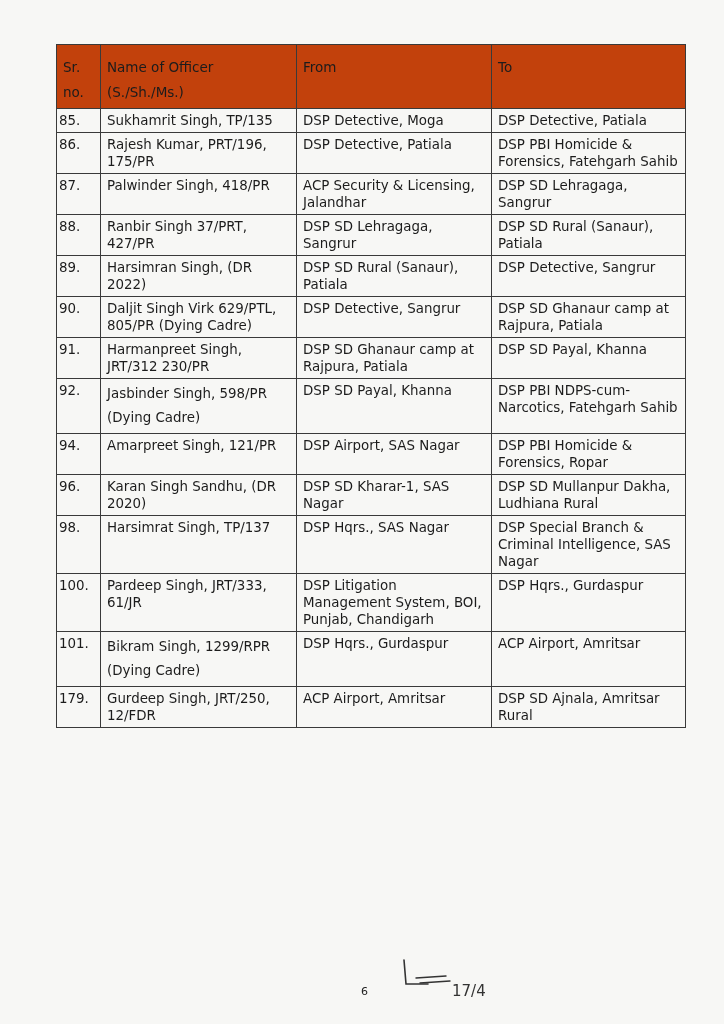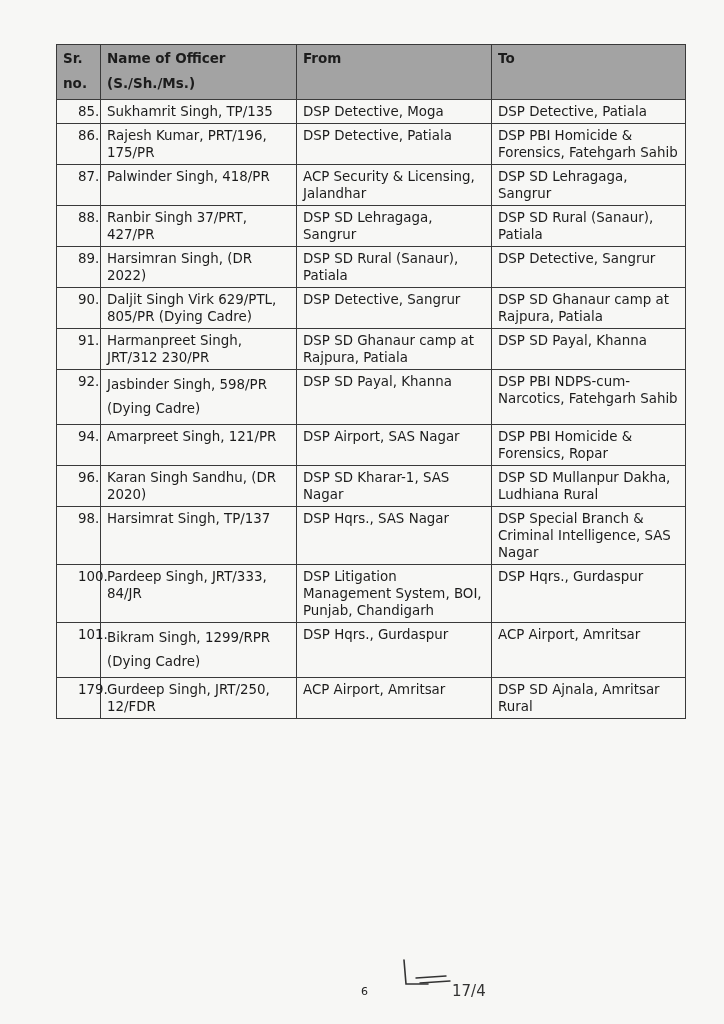--- a/index.html
+++ b/index.html
@@ -15,24 +15,24 @@
   }
   table.transfer col.c-sr { width: 44px; }
   table.transfer col.c-name { width: 196px; }
   table.transfer col.c-from { width: 195px; }
   table.transfer col.c-to { width: 194px; }
   table.transfer th, table.transfer td {
     border: 1.5px solid #3a3a3a; vertical-align: top; text-align: left;
     padding: 3px 4px 3px 6px;
   }
   table.transfer thead th {
-    background: #a3a3a3; font-weight: bold; font-size: 13.5px; line-height: 25px;
-    padding-top: 1px; padding-bottom: 3px;
+    background: #c2410c; font-weight: normal; font-size: 13.5px; line-height: 25px;
+    padding-top: 10px; padding-bottom: 3px;
   }
-  table.transfer td.sr { padding-left: 21px; }
+  table.transfer td.sr { padding-left: 2px; }
   .spaced { line-height: 24px; }
   .footer-page {
     position: absolute; left: 361px; top: 985px; font-size: 11px; color: #222;
   }
   .signature {
     position: absolute; left: 398px; top: 958px; width: 110px; height: 46px;
   }
 </style>
 </head>
 <body>
@@ -121,21 +121,21 @@
           <td>DSP SD Mullanpur Dakha, Ludhiana Rural</td>
         </tr>
         <tr>
           <td class="sr">98.</td>
           <td>Harsimrat Singh, TP/137</td>
           <td>DSP Hqrs., SAS Nagar</td>
           <td>DSP Special Branch &amp; Criminal Intelligence, SAS Nagar</td>
         </tr>
         <tr>
           <td class="sr">100.</td>
-          <td>Pardeep Singh, JRT/333, 84/JR</td>
+          <td>Pardeep Singh, JRT/333, 61/JR</td>
           <td>DSP Litigation Management System, BOI, Punjab, Chandigarh</td>
           <td>DSP Hqrs., Gurdaspur</td>
         </tr>
         <tr>
           <td class="sr">101.</td>
           <td class="spaced">Bikram Singh, 1299/RPR (Dying Cadre)</td>
           <td>DSP Hqrs., Gurdaspur</td>
           <td>ACP Airport, Amritsar</td>
         </tr>
         <tr>

